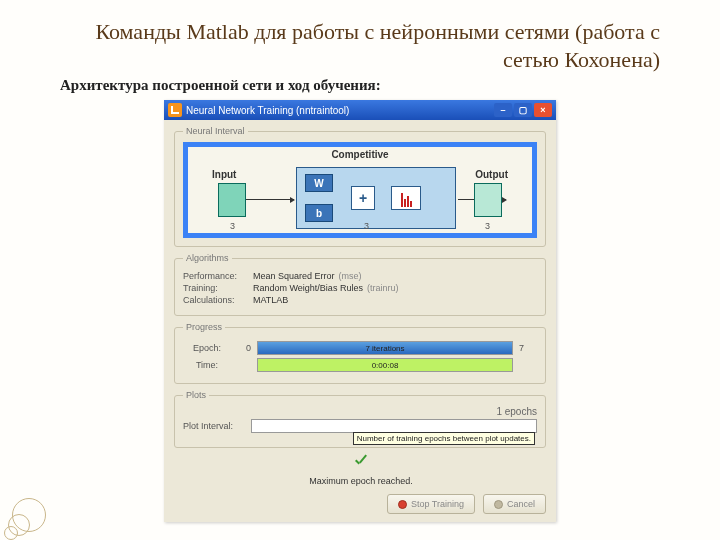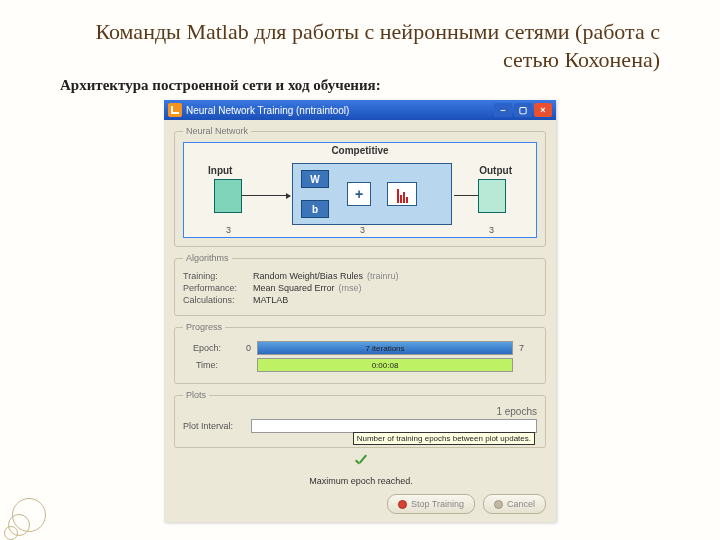--- a/index.html
+++ b/index.html
@@ -18,21 +18,21 @@
   .titlebar .mlicon { width: 14px; height: 14px; background: #f7941d; border-radius: 2px; margin-right: 4px; position: relative; }
   .titlebar .mlicon::after { content: ""; position: absolute; left: 3px; top: 3px; width: 6px; height: 6px; border-left: 2px solid #fff; border-bottom: 2px solid #fff; }
   .titlebar .t { flex: 1; font-size: 10px; }
   .winbtn { width: 18px; height: 14px; margin-left: 2px; border-radius: 2px; display:flex;align-items:center;justify-content:center;color:#fff;font-size:9px;font-weight:bold; }
   .wb-min { background:#2c62c8; } .wb-max{background:#2c62c8;} .wb-close{background:#e85030;}
   .wbody { background: #ece8d8; padding: 6px 10px 8px 10px; }
 
   fieldset { border: 1px solid #c8c2ac; border-radius: 3px; margin-bottom: 6px; padding: 6px 8px 8px 8px; position: relative; }
   legend { font-size: 9px; color: #777; padding: 0 3px; }
 
-  .netdiagram { background: #f7f5eb; border: 1px solid #3b82f6; padding: 10px 8px 6px 8px; position: relative; height: 96px; }
+  .netdiagram { background: #f7f5eb; border: 5px solid #3b82f6; padding: 10px 8px 6px 8px; position: relative; height: 96px; }
   .lbl { position: absolute; font-weight: bold; font-size: 10px; color: #333; }
   .lbl.comp { left: 50%; transform: translateX(-50%); top: 2px; }
   .lbl.inp { left: 24px; top: 22px; }
   .lbl.outp { right: 24px; top: 22px; }
   .box-in, .box-out { position: absolute; width: 28px; height: 34px; top: 36px; border: 1.5px solid #0a6b5c; background: #7fd4b9; }
   .box-in { left: 30px; } .box-out { right: 30px; background:#b8e8d6; }
   .layerbox { position: absolute; left: 108px; top: 20px; width: 160px; height: 62px; background: #b8d7ee; border: 1.5px solid #2a5a8a; }
   .wbox, .bbox { position: absolute; width: 28px; height: 18px; background: #3b74b8; border: 1px solid #1a4a7a; color:#fff; text-align:center; line-height:18px; font-size:10px; font-weight:bold; }
   .wbox { left: 8px; top: 6px; } .bbox { left: 8px; bottom: 6px; }
   .plus { position: absolute; left: 54px; top: 18px; width: 24px; height: 24px; background:#fff; border:1.5px solid #2a5a8a; text-align:center; line-height:22px; font-size:14px; font-weight:bold; color:#2a5a8a; }
@@ -59,21 +59,21 @@
   .plot-row .pk { width:60px; color:#555; }
   .plot-row input[type=text] { flex:1; height:14px; border:1px solid #999; background:#fff; font-size:8px; padding:0 2px; }
   .tooltip { position:absolute; right:10px; bottom:2px; background:#ffffe1; border:1px solid #333; font-size:8px; padding:1px 3px; color:#222; }
 
   .status { display:flex; align-items:center; gap:6px; margin:4px 0 8px 2px; font-size:9px; color:#333;flex-direction:column; }
   .check { width:16px; height:16px; position:relative; }
   .check::before { content:""; position:absolute; left:2px; top:7px; width:5px; height:2px; background:#3a9a30; transform:rotate(45deg); }
   .check::after { content:""; position:absolute; left:5px; top:4px; width:10px; height:2px; background:#3a9a30; transform:rotate(-50deg); }
 
   .btnrow { display:flex; justify-content:flex-end; gap:8px; }
-  .btn { height:20px; padding:0 10px; background:linear-gradient(#f8f6ee,#e6e2d0); border:1px solid #b8b29a; border-radius:9px; font-size:9px; color:#888; display:flex;align-items:center;gap:4px; }
+  .btn { height:20px; padding:0 10px; background:linear-gradient(#f8f6ee,#e6e2d0); border:1px solid #b8b29a; border-radius:3px; font-size:9px; color:#888; display:flex;align-items:center;gap:4px; }
   .dot-red { width:9px;height:9px;border-radius:50%;background:#d84030;border:1px solid #a03020; }
   .dot-grey { width:9px;height:9px;border-radius:50%;background:#c0b8a0;border:1px solid #a09880; }
 </style>
 </head>
 <body>
 
 <div class="slide">
   <h1 class="title">Команды Matlab для работы с нейронными сетями (работа с сетью Кохонена)</h1>
   <div class="subtitle">Архитектура построенной сети и ход обучения:</div>
 
@@ -81,21 +81,21 @@
     <div class="titlebar">
       <div class="mlicon"></div>
       <div class="t">Neural Network Training (nntraintool)</div>
       <div class="winbtn wb-min">–</div>
       <div class="winbtn wb-max">▢</div>
       <div class="winbtn wb-close">×</div>
     </div>
     <div class="wbody">
 
       <fieldset>
-        <legend>Neural Network</legend>
+        <legend>Neural Interval</legend>
         <div class="netdiagram">
           <div class="lbl comp">Competitive</div>
           <div class="lbl inp">Input</div>
           <div class="lbl outp">Output</div>
           <div class="box-in"></div>
           <div class="arrow ar1"></div>
           <div class="layerbox">
             <div class="wbox">W</div>
             <div class="bbox">b</div>
             <div class="plus">+</div>
@@ -110,28 +110,28 @@
           <div class="box-out"></div>
           <div class="num n1">3</div>
           <div class="num n2">3</div>
           <div class="num n3">3</div>
         </div>
       </fieldset>
 
       <fieldset>
         <legend>Algorithms</legend>
         <div class="row">
+            <span class="k">Performance:</span>
+            <span class="v">Mean Squared Error</span>
+            <span class="g">(mse)</span>
+          </div>
+        <div class="row">
             <span class="k">Training:</span>
             <span class="v">Random Weight/Bias Rules</span>
             <span class="g">(trainru)</span>
-          </div>
-        <div class="row">
-            <span class="k">Performance:</span>
-            <span class="v">Mean Squared Error</span>
-            <span class="g">(mse)</span>
           </div>
         <div class="row">
             <span class="k">Calculations:</span>
             <span class="v">MATLAB</span>
           </div>
       </fieldset>
 
       <fieldset>
         <legend>Progress</legend>
         <div class="prog-row">

